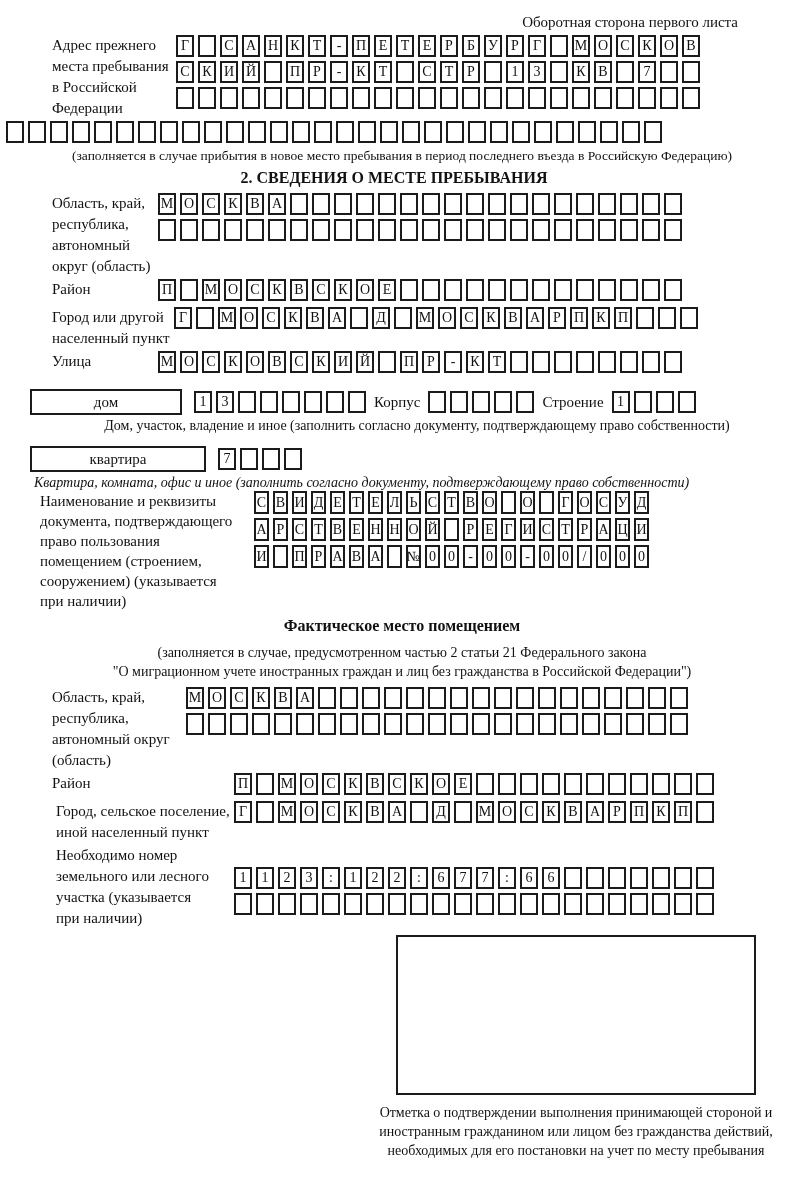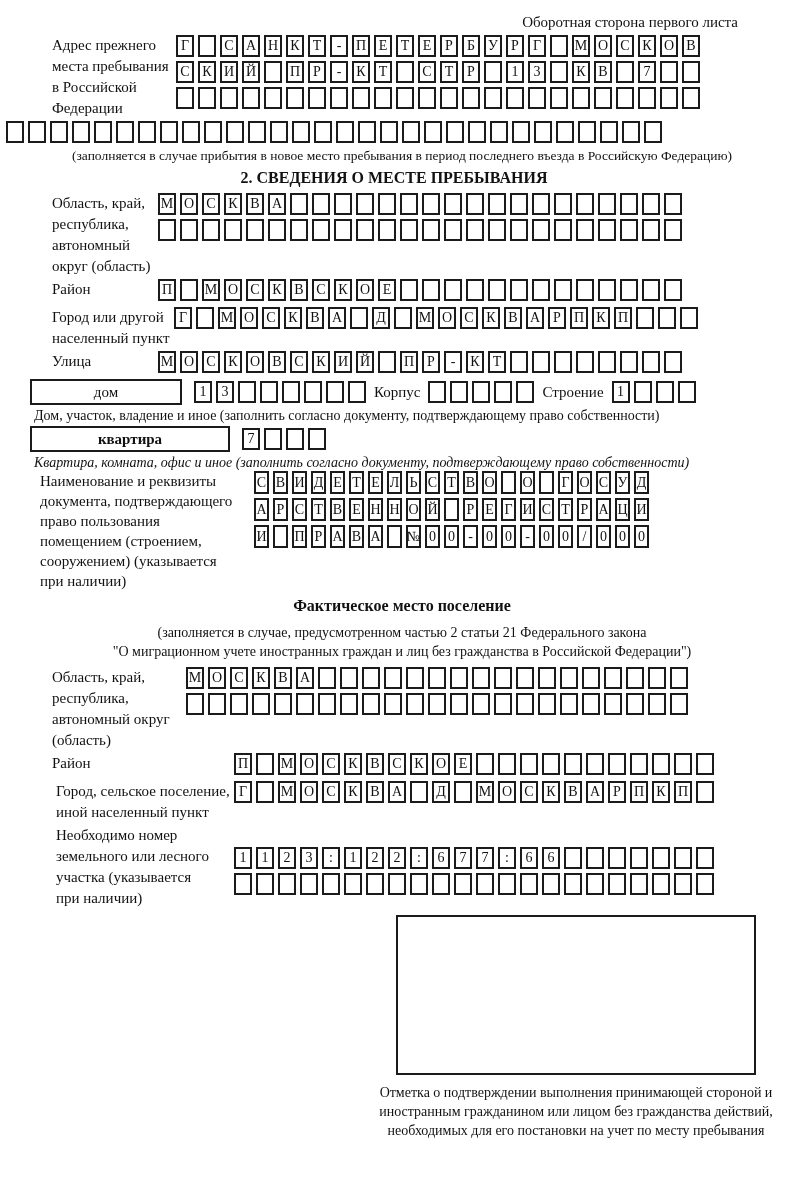--- a/index.html
+++ b/index.html
@@ -22,25 +22,25 @@
   .cell {
     width: 18px; height: 22px; border: 2px solid #1b1b1b; background: #fff;
     display: flex; align-items: center; justify-content: center;
     font-size: 14px; line-height: 1; flex-shrink: 0;
   }
   .cells-doc .cell { width: 15px; height: 23px; }
 
   .caption { font-size: 13.5px; text-align: center; line-height: 17px; }
   .sec-title { font-size: 16px; font-weight: bold; text-align: center; margin: 5px 16px 6px 0; }
 
-  .dom-row, .kv-row { display: flex; align-items: center; margin: 2px 0 2px 26px; }
+  .dom-row, .kv-row { display: flex; align-items: center; margin: 12px 0 2px 26px; }
   .wide-box { border: 2px solid #1b1b1b; height: 26px; display: flex; align-items: center;
               justify-content: center; font-size: 15px; flex-shrink: 0; }
   .box-dom { width: 152px; }
-  .box-kv { width: 200px; font-weight: bold; }
+  .box-kv { width: 176px; }
   .inline-lbl { font-size: 15px; margin: 0 8px; flex-shrink: 0; }
   .gap12 { width: 12px; flex-shrink: 0; }
 
   .mesto-row { display: flex; align-items: center; margin: 6px 0 2px 52px; font-size: 15px; }
   .checkbox {
     width: 22px; height: 24px; border: 2px solid #1b1b1b; display: flex;
     align-items: center; justify-content: center; font-size: 14px; flex-shrink: 0;
   }
   .mesto-note { font-size: 13.5px; text-align: center; width: 62%; margin-bottom: 4px; }
 
@@ -356,21 +356,21 @@
         <div class="cell"></div>
       </div>
     <span class="inline-lbl">Строение</span>
     <div class="cells-row" style="margin-bottom:0;">
         <div class="cell">1</div>
         <div class="cell"></div>
         <div class="cell"></div>
         <div class="cell"></div>
       </div>
   </div>
-  <div class="caption" style="text-align:left; margin-left:30px; font-size:14px;">Дом, участок, владение и иное (заполнить согласно документу, подтверждающему право собственности)</div>
+  <div class="caption" style="text-align:center; margin-left:30px; font-size:14px;">Дом, участок, владение и иное (заполнить согласно документу, подтверждающему право собственности)</div>
 
   <div class="kv-row">
     <div class="wide-box box-kv">квартира</div>
     <div class="gap12"></div>
     <div class="cells-row" style="margin-bottom:0;">
         <div class="cell">7</div>
         <div class="cell"></div>
         <div class="cell"></div>
         <div class="cell"></div>
       </div>
@@ -451,21 +451,21 @@
           <div class="cell">0</div>
           <div class="cell">0</div>
           <div class="cell">/</div>
           <div class="cell">0</div>
           <div class="cell">0</div>
           <div class="cell">0</div>
         </div>
     </div>
   </div>
 
-  <div class="fact-title">Фактическое место поселение</div>
+  <div class="fact-title">Фактическое место помещением</div>
   <div class="fact-note">(заполняется в случае, предусмотренном частью 2 статьи 21 Федерального закона</div>
   <div class="fact-note mb6">"О миграционном учете иностранных граждан и лиц без гражданства в Российской Федерации")</div>
 
   <div class="form-row">
     <div class="label pl" style="width:182px;">Область, край,
 республика,
 автономный округ
 (область)</div>
     <div class="cells-col">
       <div class="cells-row">

